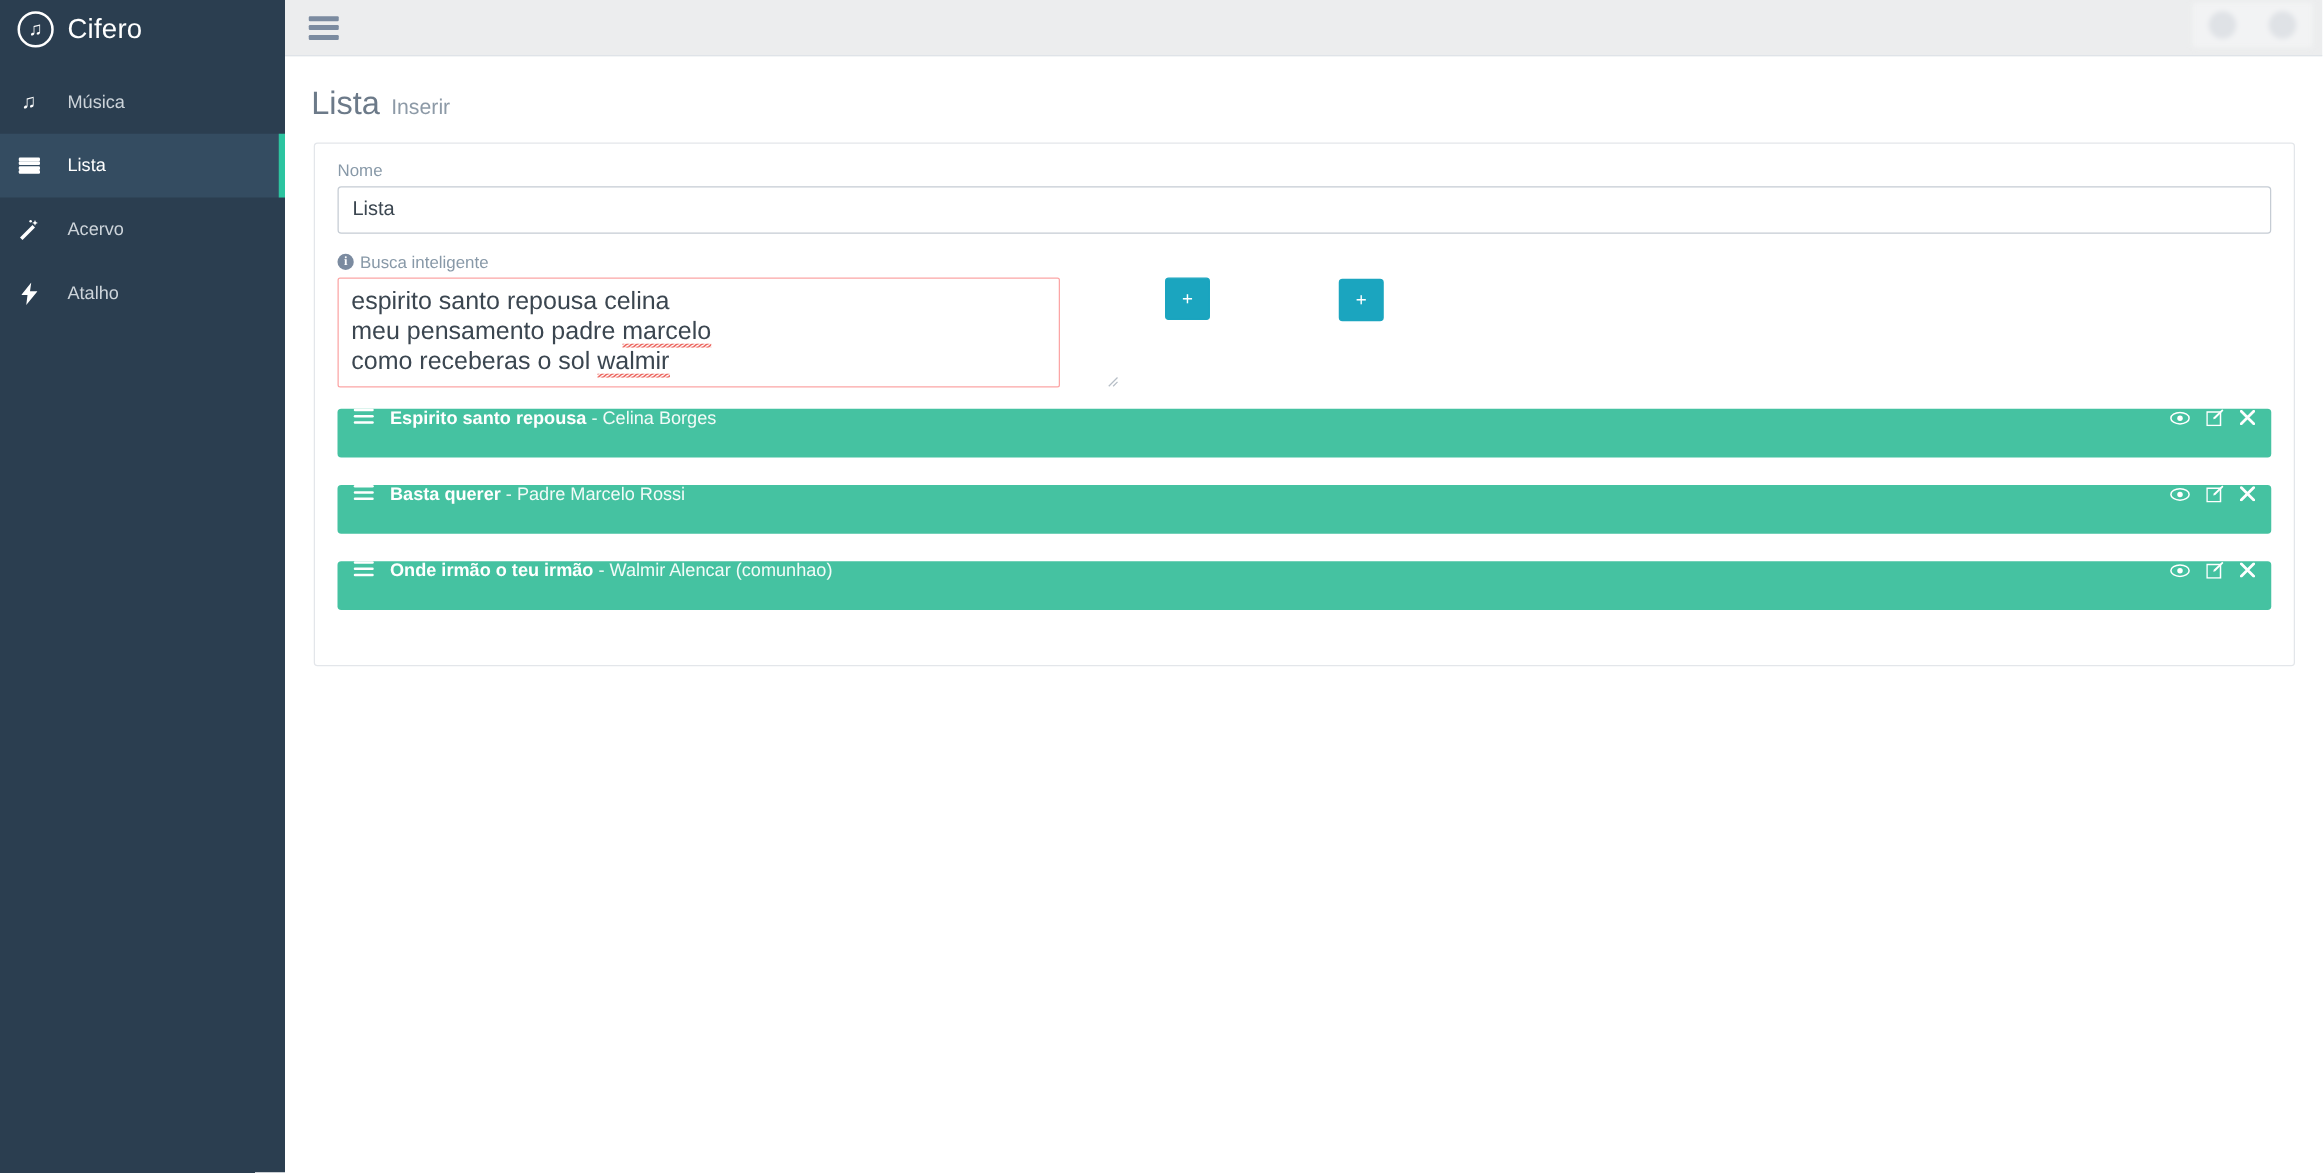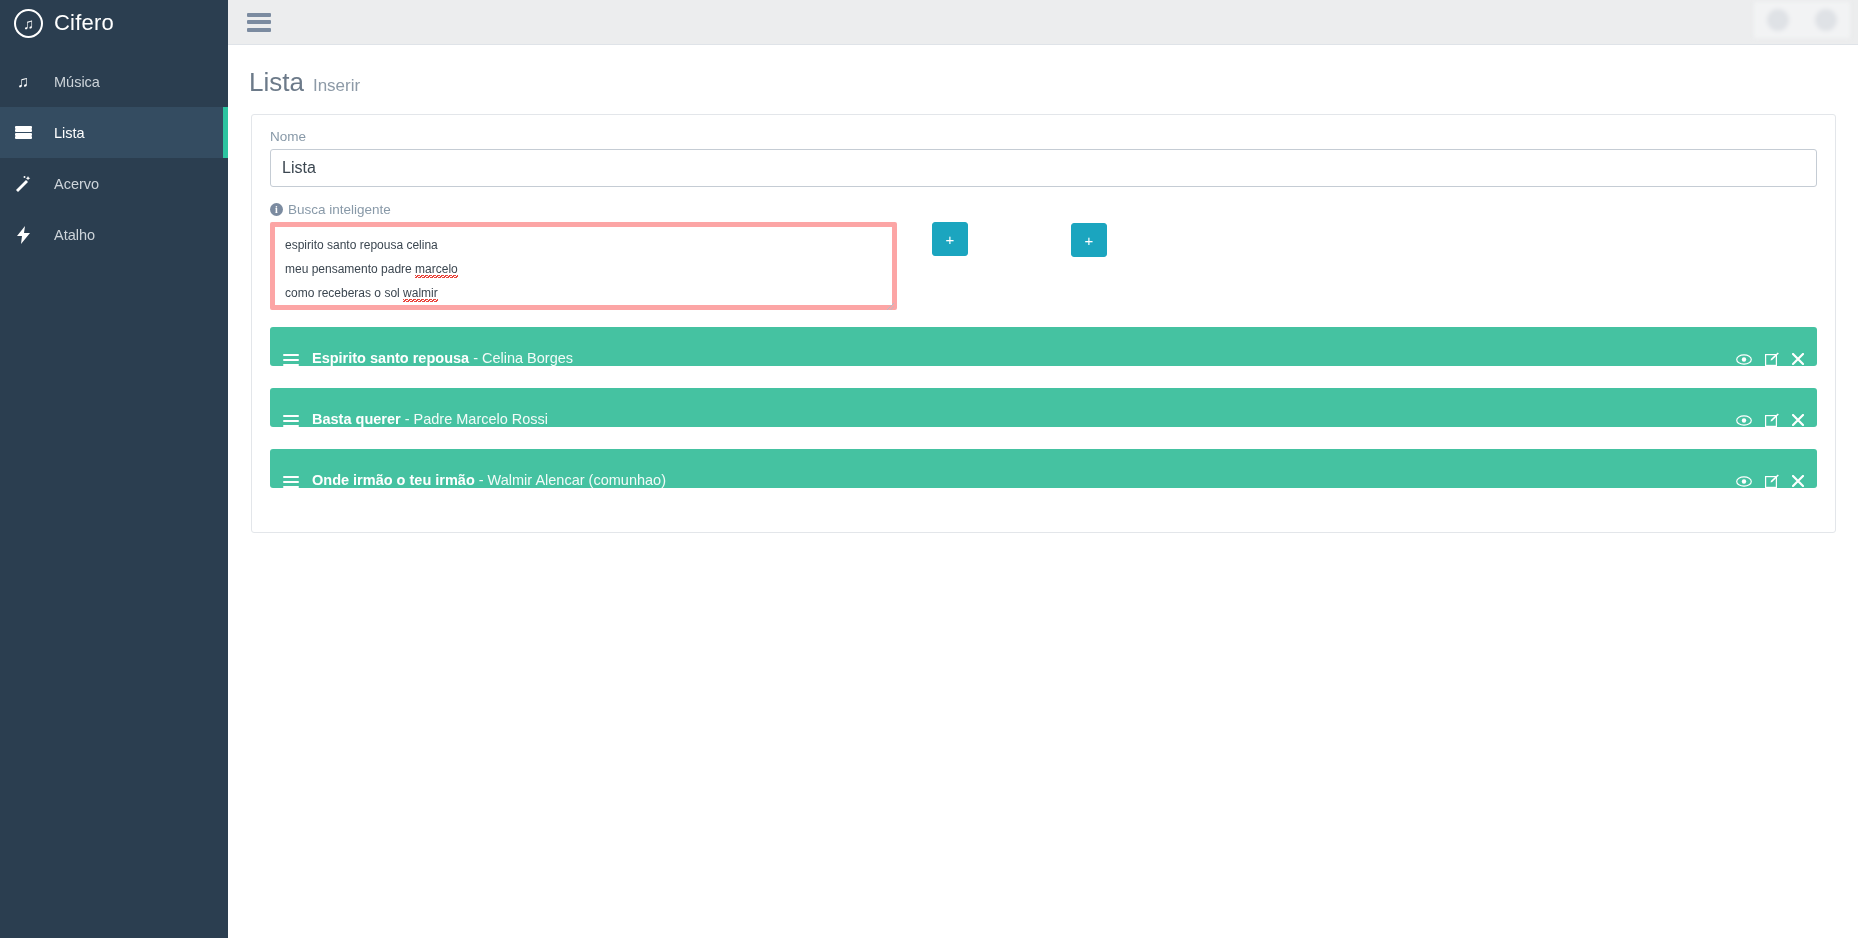--- a/index.html
+++ b/index.html
@@ -181,26 +181,26 @@
     display: flex;
     gap: 0;
     margin-top: 15px;
     align-items: flex-start;
   }
   .col-smart { width: 627px; }
   .col-gap-btn { padding-left: 35px; padding-top: 20px; }
   .col-busca { padding-left: 91px; flex: 1; display:flex; align-items: flex-start; }
 
   .smart-area {
-    width: 627px;
+    width: 578px;
     height: 88px;
-    border: 5px solid #fca5a5;
+    border: 1px solid #fca5a5;
     border-radius: 2px;
     padding: 6px 10px;
-    font-size: 12px;
+    font-size: 20px;
     color: #3b4650;
     line-height: 24px;
     font-family: "Liberation Sans", sans-serif;
     resize: none;
     outline: none;
     overflow: hidden;
     background: #ffffff;
   }
   .smart-wrap { position: relative; width: 627px; }
   .smart-resize {
@@ -261,21 +261,21 @@
   }
 
   
   .songs { margin-top: 17px; }
   .song-row {
     height: 39px;
     background: #45c2a1;
     border-radius: 3px;
     margin-bottom: 22px;
     display: flex;
-    align-items: flex-end;
+    align-items: flex-start;
     padding: 0 13px 0 13px;
     color: #ffffff;
     cursor: pointer;
   }
   .song-handle {
     width: 16px; height: 12px;
     display: flex; flex-direction: column; justify-content: space-between;
     margin-right: 13px;
     cursor: grab;
     flex-shrink: 0;

